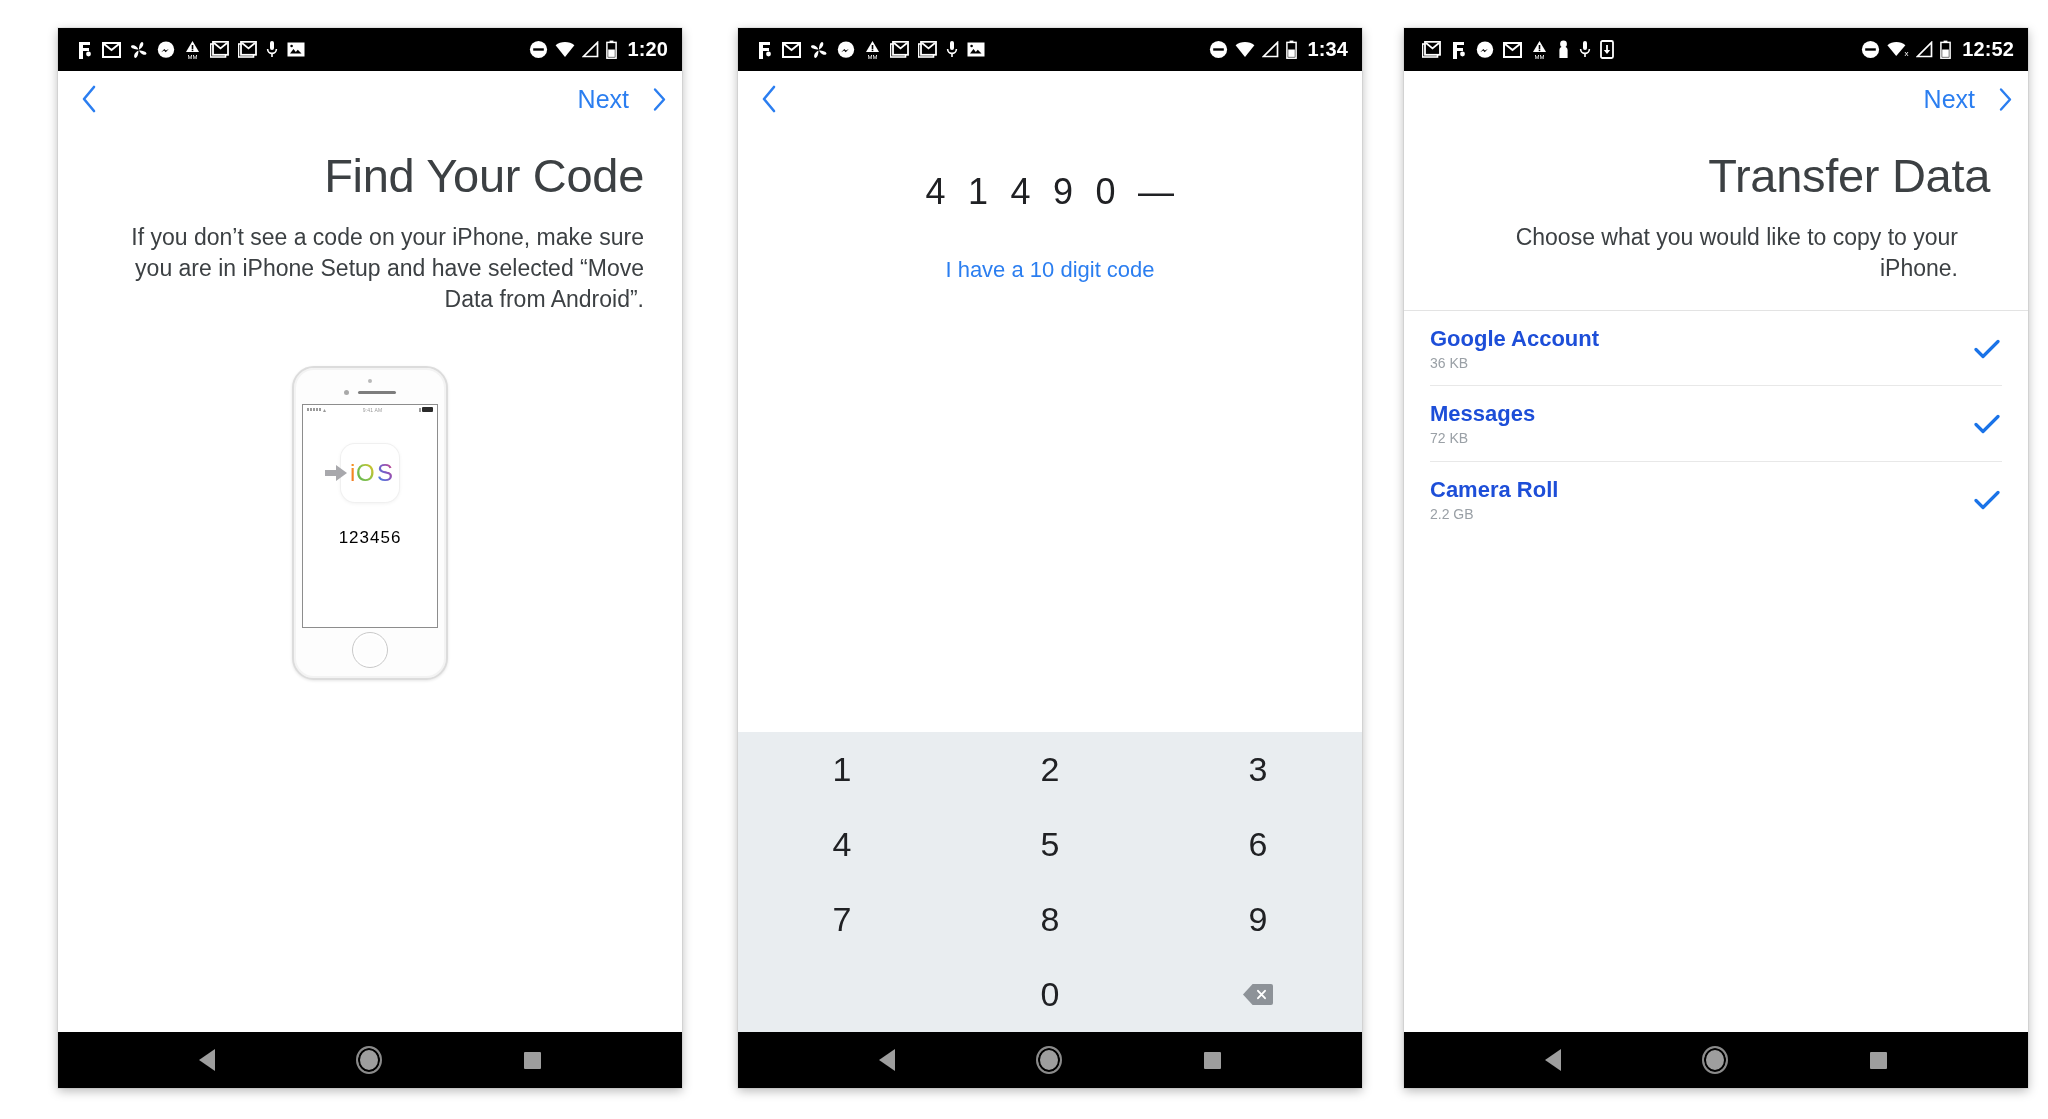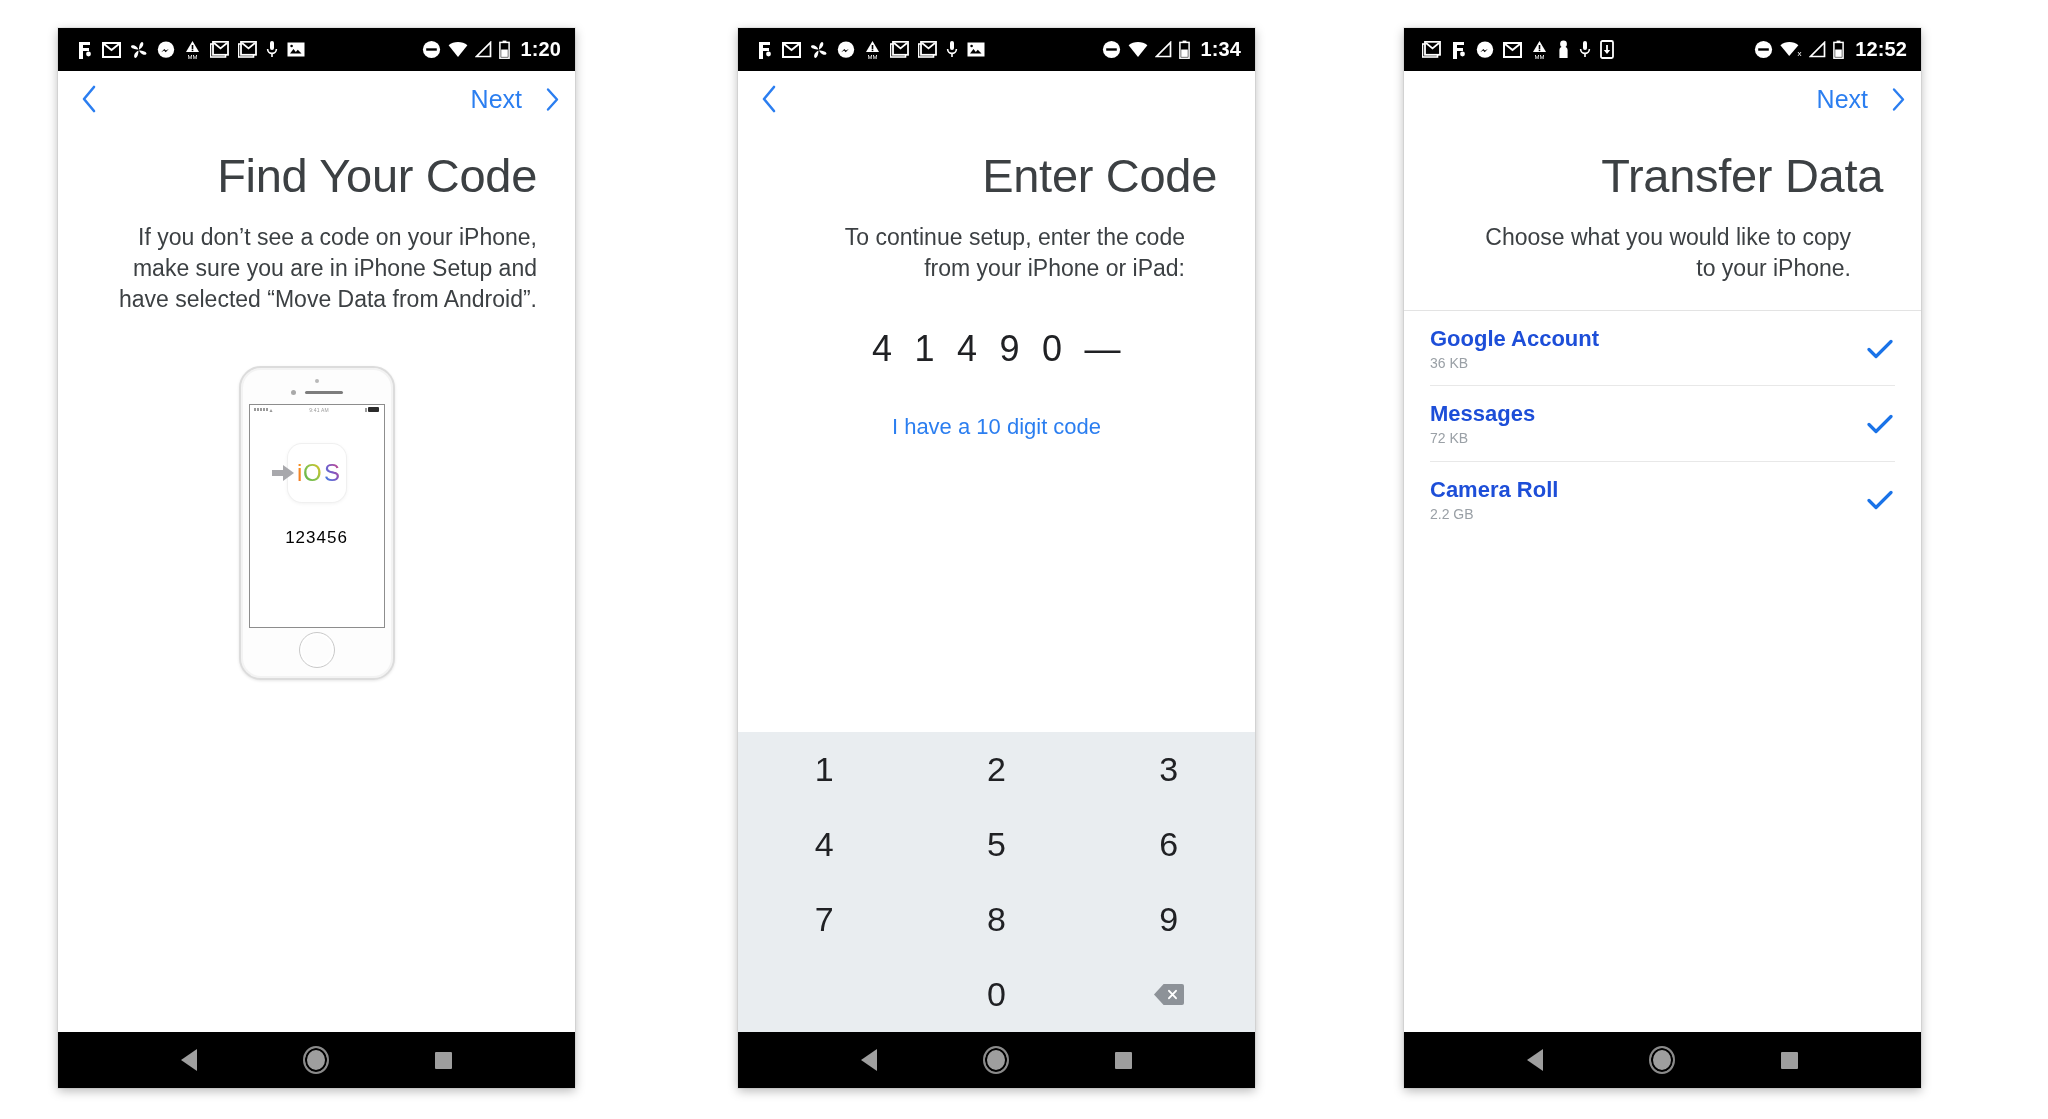--- a/index.html
+++ b/index.html
@@ -7,21 +7,21 @@
     width:2048px;height:1119px;
     background:#ffffff;
     font-family:"Liberation Sans", sans-serif;
     overflow:hidden;
     position:relative;
   }
   .stage{position:absolute;left:0;top:0;width:2048px;height:1119px;}
 
   
   .phone{
-    position:absolute;top:28px;width:517px;height:1060px;
+    position:absolute;top:28px;width:624px;height:1060px;
     background:#ffffff;
     box-shadow:0 3px 10px rgba(0,0,0,.28), 0 0 0 1px rgba(0,0,0,.05);
     overflow:hidden;
     display:flex;flex-direction:column;
   }
   #phone1{left:58px;}
   #phone2{left:738px;}
   #phone3{left:1404px;}
 
   
@@ -428,24 +428,20 @@
 
   <div class="content">
     <div class="appbar">
       <div class="back-chevron">
         <svg width="16" height="28" viewBox="0 0 16 28">
               <path d="M13 2L3 14l10 12" fill="none" stroke="#2b7ef0" stroke-width="2.6" stroke-linecap="round" stroke-linejoin="round"></path>
             </svg>
       </div>
     </div>
 
-    <div class="headline">
-      <h1 class="title">Enter Code</h1>
-      <p class="subtitle sub-narrow">To continue setup, enter the code from your iPhone or iPad:</p>
-    </div>
 
     <div class="code-area">
       <div class="code-digits">
         <span>4</span>
         <span>1</span>
         <span>4</span>
         <span>9</span>
         <span>0</span>
         <span class="dash">—</span>
       </div>

